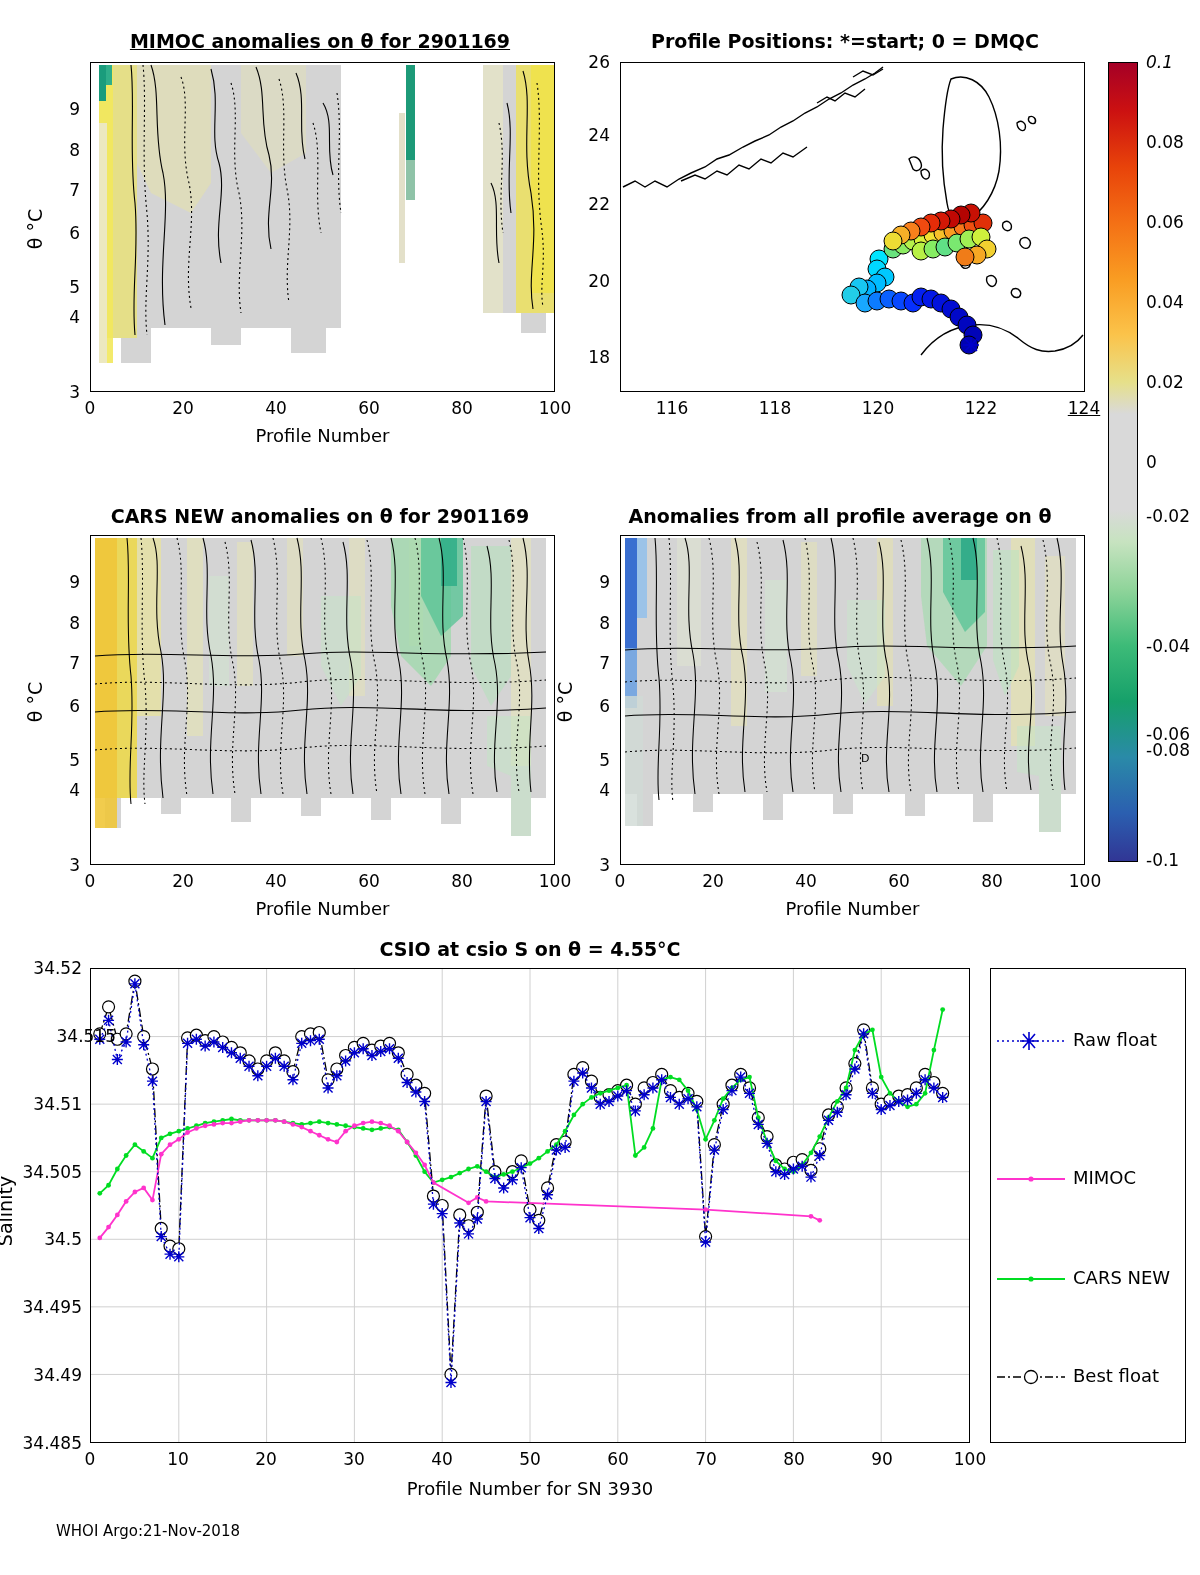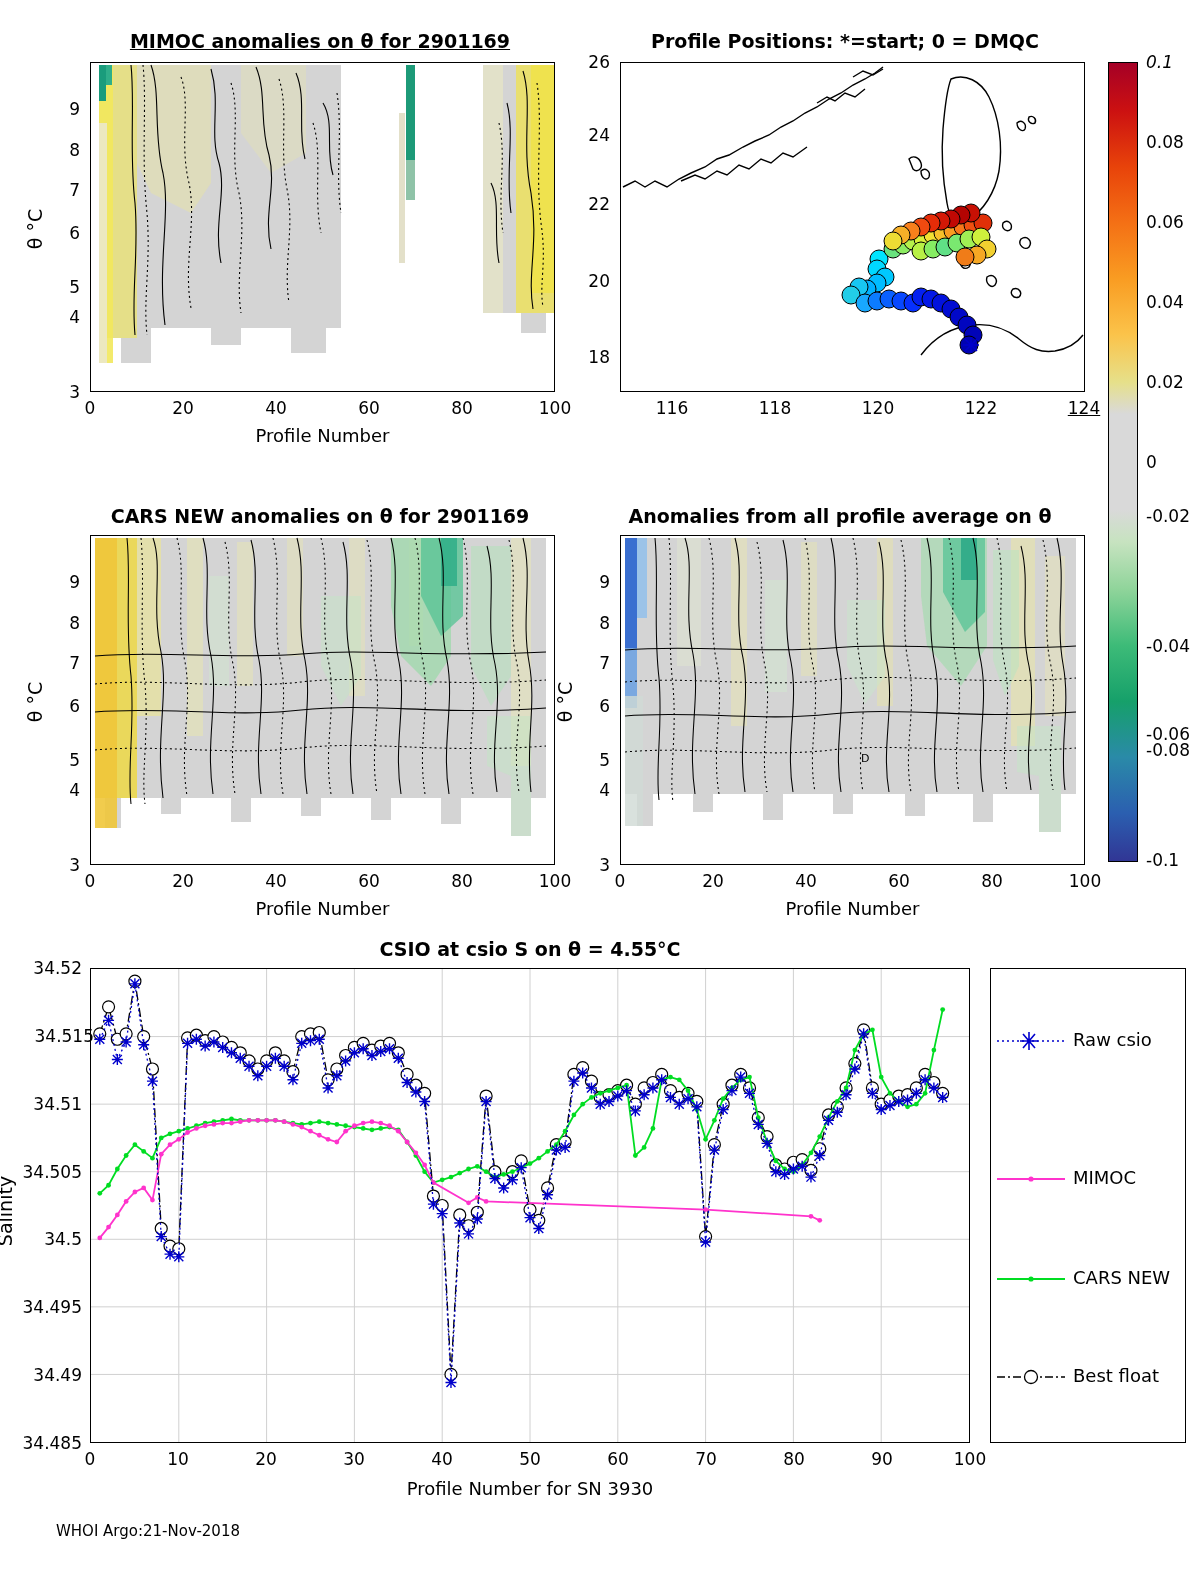--- a/index.html
+++ b/index.html
@@ -948,21 +948,21 @@
   <div class="tickx" style="left:794px;top:1449px;">80</div>
   <div class="tickx" style="left:882px;top:1449px;">90</div>
   <div class="tickx" style="left:970px;top:1449px;">100</div>
 
   <div class="ticky" style="left:0px;width:82px;top:1443px;">34.485</div>
   <div class="ticky" style="left:0px;width:82px;top:1375px;">34.49</div>
   <div class="ticky" style="left:0px;width:82px;top:1307px;">34.495</div>
   <div class="ticky" style="left:0px;width:82px;top:1239px;">34.5</div>
   <div class="ticky" style="left:0px;width:82px;top:1172px;">34.505</div>
   <div class="ticky" style="left:0px;width:82px;top:1104px;">34.51</div>
-  <div class="ticky" style="left:12px;width:82px;top:1036px;">34.515</div>
+  <div class="ticky" style="left:0px;width:82px;top:1036px;padding-left:34px;">34.515</div>
   <div class="ticky" style="left:0px;width:82px;top:968px;">34.52</div>
   <div class="ylab-rot" style="left:-55px;top:1200px;width:120px;text-align:center;">Salinity</div>
   <div class="axlabel" style="left:90px;top:1478px;width:880px;">Profile Number for SN 3930</div>
 </div>
 
 <div class="legend-box" style="left:990px;top:968px;width:196px;height:475px;">
   <svg width="194" height="473" viewBox="0 0 194 473">
 
     <g>
       <line x1="6" y1="72" x2="74" y2="72" stroke="#0000cc" stroke-width="1.4" stroke-dasharray="2,3"></line>
@@ -980,18 +980,18 @@
       <line x1="6" y1="310" x2="74" y2="310" stroke="#00dd22" stroke-width="1.8"></line>
       <circle cx="40" cy="310" r="2.6" fill="#00dd22"></circle>
     </g>
 
     <g>
       <line x1="6" y1="408" x2="74" y2="408" stroke="#000000" stroke-width="1.3" stroke-dasharray="8,3,2,3"></line>
       <circle cx="40" cy="408" r="6.5" fill="#fff" stroke="#000" stroke-width="1.3"></circle>
     </g>
   </svg>
 </div>
-<div class="legend-label" style="left:1073px;top:1029px;">Raw csio</div>
+<div class="legend-label" style="left:1073px;top:1029px;">Raw float</div>
 <div class="legend-label" style="left:1073px;top:1167px;">MIMOC</div>
 <div class="legend-label" style="left:1073px;top:1267px;">CARS NEW</div>
 <div class="legend-label" style="left:1073px;top:1365px;">Best float</div>
 
 <div class="footer" style="left:56px;top:1522px;">WHOI Argo:21-Nov-2018</div>
 
 </body></html>

